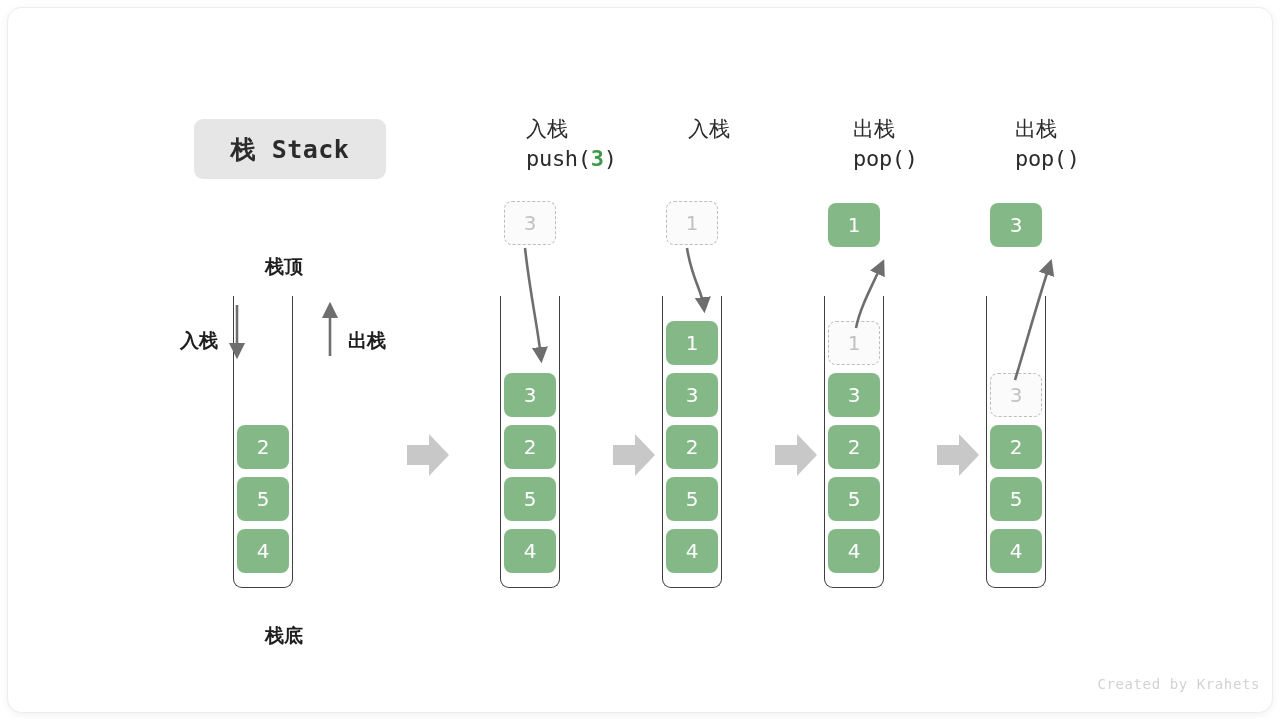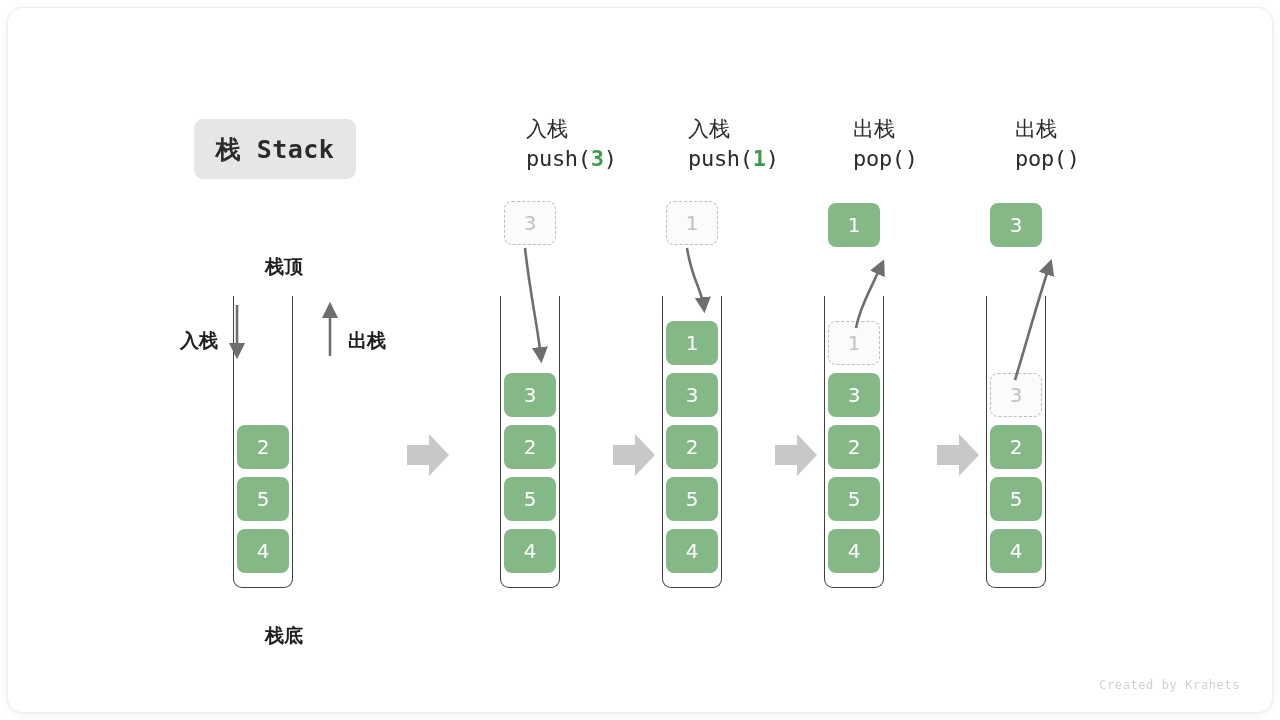--- a/index.html
+++ b/index.html
@@ -25,21 +25,21 @@
     border-radius: 14px;
     box-shadow: 0 0 0 1px #ededed, 0 2px 10px rgba(0,0,0,0.07);
     overflow: hidden;
   }
 
   
   #title-chip {
     position: absolute;
     left: 186px;
     top: 111px;
-    width: 162px;
+    width: 192px;
     height: 60px;
     background: #e6e6e6;
     border-radius: 9px;
     display: flex;
     align-items: center;
     justify-content: center;
   }
   #title-chip .title-text {
     font-family: "DejaVu Sans Mono", "Liberation Mono", monospace;
     font-size: 25px;
@@ -160,24 +160,24 @@
     left: 0;
     top: 0;
     width: 1264px;
     height: 704px;
     pointer-events: none;
   }
 
   
   #footer-credit {
     position: absolute;
-    right: 32px;
+    right: 12px;
     bottom: 20px;
     font-family: "DejaVu Sans Mono", "Liberation Mono", monospace;
-    font-size: 12px;
+    font-size: 14px;
     color: #d2d2d2;
     letter-spacing: 0.6px;
     white-space: nowrap;
   }
 </style>
 </head>
 <body>
 
 <div id="canvas-card">
 
@@ -190,21 +190,20 @@
   <div class="cjk-label" style="left:172px; top:320px;">入栈</div>
   <div class="cjk-label" style="left:340px; top:320px;">出栈</div>
 
   <div class="op-caption" style="left:518px; top:107px;">
     <span class="op-cn">入栈</span>
     <span class="op-code"><span>push(</span><span class="op-arg">3</span><span>)</span></span>
   </div>
 
   <div class="op-caption" style="left:680px; top:107px;">
     <span class="op-cn">入栈</span>
-    <span class="op-code"><span>push(</span><span class="op-arg">1</span><span>)</span></span>
   </div>
 
   <div class="op-caption" style="left:845px; top:107px;">
     <span class="op-cn">出栈</span>
     <span class="op-code"><span>pop(</span><span class="op-arg"></span><span>)</span></span>
   </div>
 
   <div class="op-caption" style="left:1007px; top:107px;">
     <span class="op-cn">出栈</span>
     <span class="op-code"><span>pop(</span><span class="op-arg"></span><span>)</span></span>

